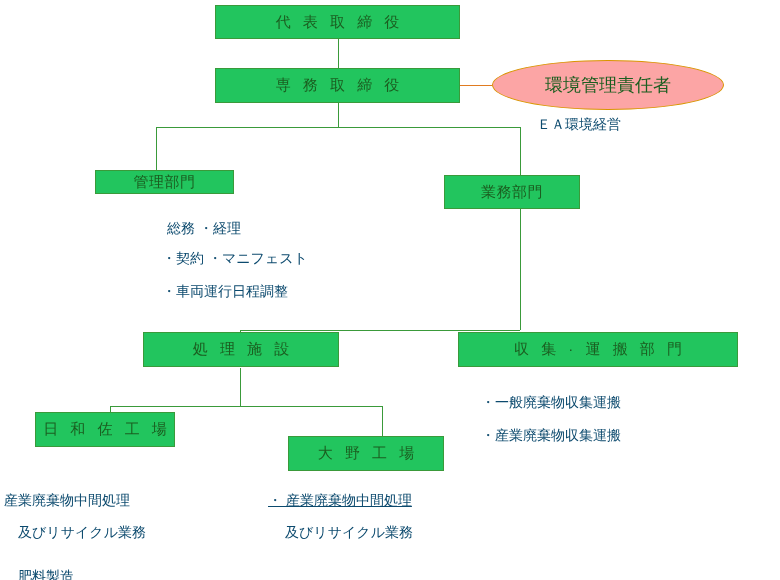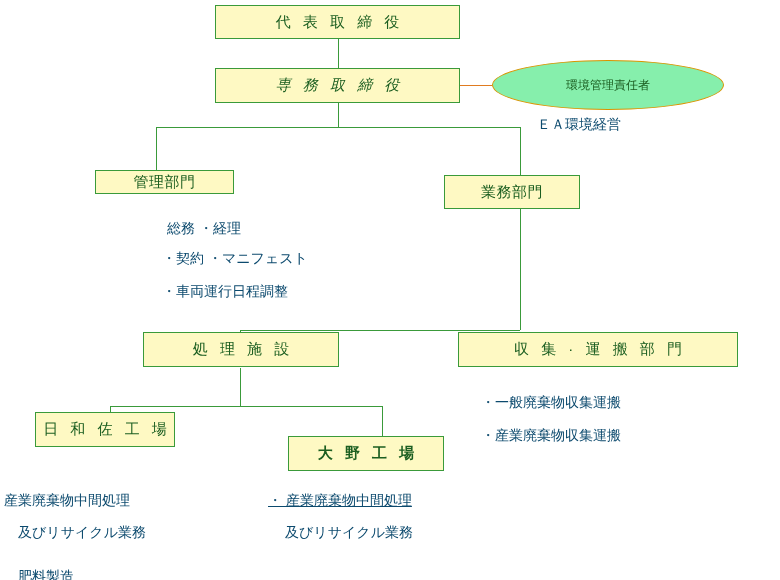--- a/index.html
+++ b/index.html
@@ -14,45 +14,45 @@
     position: relative;
     width: 780px;
     height: 580px;
     background: #ffffff;
     overflow: hidden;
   }
   
   .box {
     position: absolute;
     box-sizing: border-box;
-    background: #fef9c3;
+    background: #22c55e;
     border: 1px solid #3a9a3a;
     color: #1b5e20;
     display: flex;
     align-items: center;
     justify-content: center;
     font-size: 15px;
     letter-spacing: 0.5px;
     white-space: nowrap;
   }
   .box.wide-spaced {
     letter-spacing: 4px;
     text-indent: 4px;
   }
   .ellipse {
     position: absolute;
     box-sizing: border-box;
-    background: #86efac;
+    background: #fca5a5;
     border: 1px solid #d99400;
     border-radius: 50%;
     display: flex;
     align-items: center;
     justify-content: center;
     color: #1b5e20;
-    font-size: 12px;
+    font-size: 18px;
     white-space: nowrap;
   }
   
   .ln {
     position: absolute;
     background: #3a9a3a;
   }
   .ln.h { height: 1px; }
   .ln.v { width: 1px; }
   .ln.orange { background: #e07b20; }
@@ -83,35 +83,35 @@
   <div class="ln h" style="left:240px; top:330px; width:280px;"></div>
   <div class="ln v" style="left:240px; top:330px; height:30px;"></div>
 
   <div class="ln v" style="left:240px; top:368px; height:38px;"></div>
   <div class="ln h" style="left:110px; top:406px; width:272px;"></div>
   <div class="ln v" style="left:110px; top:406px; height:30px;"></div>
   <div class="ln v" style="left:382px; top:406px; height:30px;"></div>
 
   <div class="box wide-spaced" style="left:215px; top:5px; width:245px; height:34px;">代 表 取 締 役</div>
 
-  <div class="box wide-spaced" style="left:215px; top:68px; width:245px; height:35px;font-style:italic;">専 務 取 締 役</div>
+  <div class="box wide-spaced" style="left:215px; top:68px; width:245px; height:35px;">専 務 取 締 役</div>
 
   <div class="ellipse" style="left:492px; top:60px; width:232px; height:50px;">環境管理責任者</div>
 
   <div class="box" style="left:95px; top:170px; width:139px; height:24px;">管理部門</div>
 
   <div class="box" style="left:444px; top:175px; width:136px; height:34px;">業務部門</div>
 
   <div class="box wide-spaced" style="left:458px; top:332px; width:280px; height:35px;">収 集 · 運 搬 部 門</div>
 
   <div class="box wide-spaced" style="left:143px; top:332px; width:196px; height:35px;">処 理 施 設</div>
 
   <div class="box wide-spaced" style="left:35px; top:412px; width:140px; height:35px;">日 和 佐 工 場</div>
 
-  <div class="box wide-spaced" style="left:288px; top:436px; width:156px; height:35px;font-weight:bold;">大 野 工 場</div>
+  <div class="box wide-spaced" style="left:288px; top:436px; width:156px; height:35px;">大 野 工 場</div>
 
   <div class="txt" style="left:537px; top:114px;">ＥＡ環境経営</div>
 
   <div class="txt" style="left:167px; top:218px;">総務 ・経理</div>
   <div class="txt" style="left:162px; top:248px;">・契約 ・マニフェスト</div>
   <div class="txt" style="left:162px; top:281px;">・車両運行日程調整</div>
 
   <div class="txt" style="left:481px; top:392px;">・一般廃棄物収集運搬</div>
   <div class="txt" style="left:481px; top:425px;">・産業廃棄物収集運搬</div>
 

